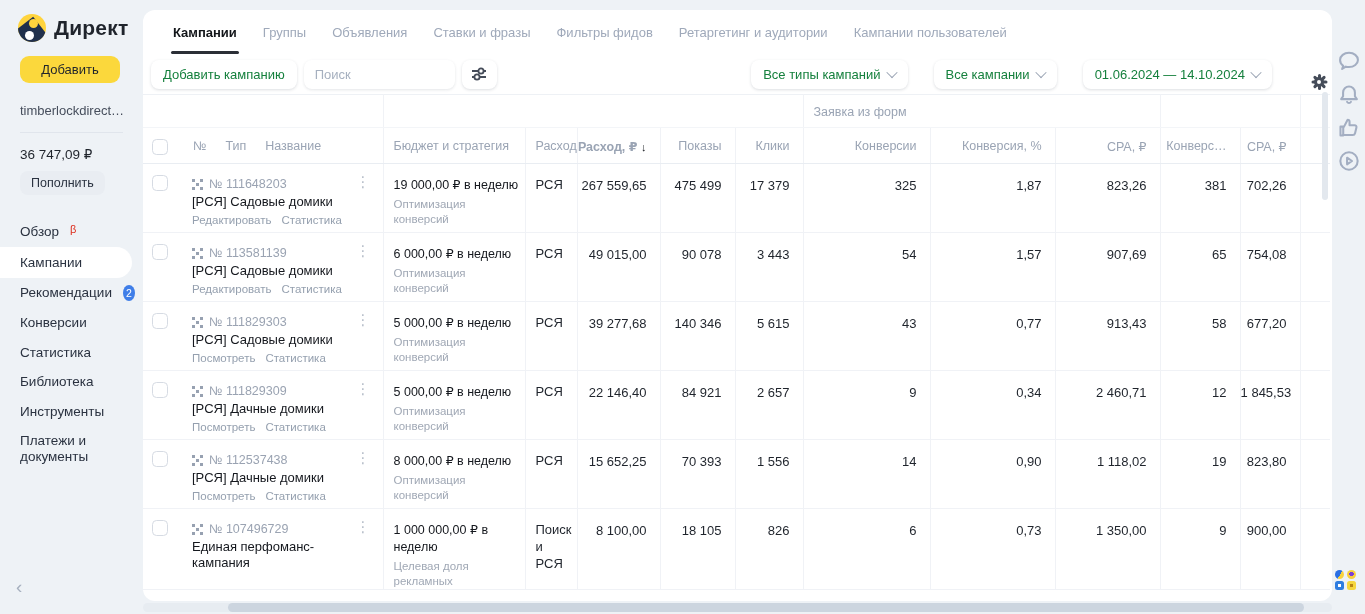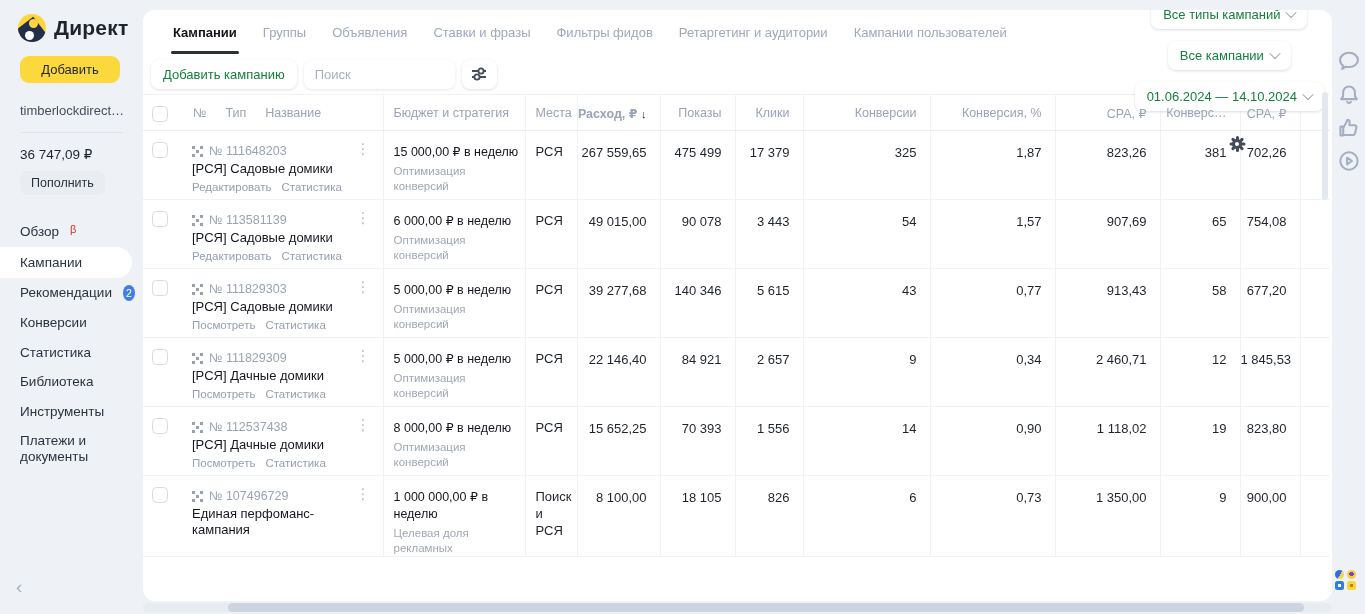--- a/index.html
+++ b/index.html
@@ -32,21 +32,21 @@
   .tabs { display:flex; align-items:center; gap:26px; height:44px; padding-left:30px; }
   .tab { position:relative; font-size:13px; color:#9fa9ba; cursor:pointer; height:100%; display:flex; align-items:center; white-space:nowrap; }
   .tab.active { color:#121519; font-weight:bold; }
   .tab.active::after { content:""; position:absolute; left:-2px; right:-2px; bottom:0; height:3px; background:#2b2f36; border-radius:3px; }
 
   .toolbar { display:flex; align-items:center; gap:7px; height:40px; padding:0 8px; }
   .tbtn { display:inline-flex; align-items:center; gap:7px; height:29px; padding:0 12px; background:#fff; border:none; border-radius:8px; box-shadow:0 1px 3px rgba(37,48,66,.16); font-size:13px; font-family:inherit; color:#15803d; cursor:pointer; white-space:nowrap; }
   .search-input { height:29px; width:151px; padding:0 11px; border:none; border-radius:8px; background:#fff; box-shadow:0 1px 3px rgba(37,48,66,.12); font-size:13px; font-family:inherit; color:#1f242c; outline:none; }
   .search-input::placeholder { color:#a6b0bf; }
   .icon-btn { display:inline-flex; align-items:center; justify-content:center; width:35px; height:29px; background:#fff; border:none; border-radius:8px; box-shadow:0 1px 3px rgba(37,48,66,.16); cursor:pointer; }
-  .toolbar-right { margin-left:auto; display:flex; align-items:center; gap:12px;flex-direction:column; }
+  .toolbar-right { margin-left:auto; display:flex; align-items:center; gap:26px; }
   .chev { width:8px; height:8px; border-right:1.6px solid #9aa4b4; border-bottom:1.6px solid #9aa4b4; transform:rotate(45deg) translate(-1px,-1px); }
   .gear-btn { background:none; border:none; cursor:pointer; width:26px; height:26px; position:relative; }
   .gear { position:relative; width:16px; height:16px; margin:0 auto; }
   .gear i { position:absolute; left:6.5px; top:0; width:3px; height:16px; background:#454c59; border-radius:1.5px; }
   .gear i:nth-child(2){ transform:rotate(45deg);} .gear i:nth-child(3){ transform:rotate(90deg);} .gear i:nth-child(4){ transform:rotate(135deg);}
   .gear b { position:absolute; left:3px; top:3px; width:10px; height:10px; border-radius:50%; background:#454c59; }
   .gear b::after { content:""; position:absolute; left:3px; top:3px; width:4px; height:4px; border-radius:50%; background:#fff; }
 
   
   table { border-collapse:collapse; table-layout:fixed; width:1187px; border-top:1px solid #eef1f5; }
@@ -192,31 +192,41 @@
           <col class="c5">
         <col class="c6">
           <col class="c7">
           <col class="c8">
           <col class="c9">
           <col class="c10">
           <col class="c11">
           <col class="c12">
       </colgroup>
       <tbody id="tbody">
+        <tr class="group-row">
+          <td></td>
+          <td class="bR"></td>
+          <td colspan="5" class="bR"></td>
+          <td colspan="3" class="bR">
+              <div class="group-label">Заявка из форм</div>
+            </td>
+          <td colspan="2" class="bR"></td>
+          <td></td>
+        </tr>
         <tr class="head-row">
           <td class="cell-check"><span class="checkbox"></span></td>
           <td class="bR">
               <div class="name-heads">
             <span>№</span>
             <span>Тип</span>
             <span>Название</span>
           </div>
             </td>
           <td class="bR hL">Бюджет и стратегия</td>
-          <td class="bR hL">Места</td>
+          <td class="bR hL">Расход</td>
           <td class="bR hR sort-col">
             <span>Расход, ₽</span>
             <span class="sort-arrow">↓</span>
           </td>
           <td class="bR hR">Показы</td>
           <td class="bR hR">Клики</td>
           <td class="bR hR">Конверсии</td>
           <td class="bR hR">Конверсия, %</td>
           <td class="bR hR">CPA, ₽</td>
           <td class="bR hR">Конверс…</td>
@@ -239,21 +249,21 @@
           <span class="rownum">№ 111648203</span>
           <span class="kebab">⋮</span>
         </div>
         <div class="rowname">[РСЯ] Садовые домики</div>
         <div class="rowlinks">
           <span>Редактировать</span>
           <span>Статистика</span>
         </div>
       </td>
       <td class="bR">
-        <div class="b1">15 000,00 ₽ в неделю</div>
+        <div class="b1">19 000,00 ₽ в неделю</div>
         <div class="b2">Оптимизация конверсий</div>
       </td>
       <td class="bR cell-places">РСЯ</td>
       <td class="bR vR cell-num">267 559,65</td>
       <td class="bR vR cell-num">475 499</td>
       <td class="bR vR cell-num">17 379</td>
       <td class="bR vR cell-num">325</td>
       <td class="bR vR cell-num">1,87</td>
       <td class="bR vR cell-num">823,26</td>
       <td class="bR vR cell-num">381</td>

